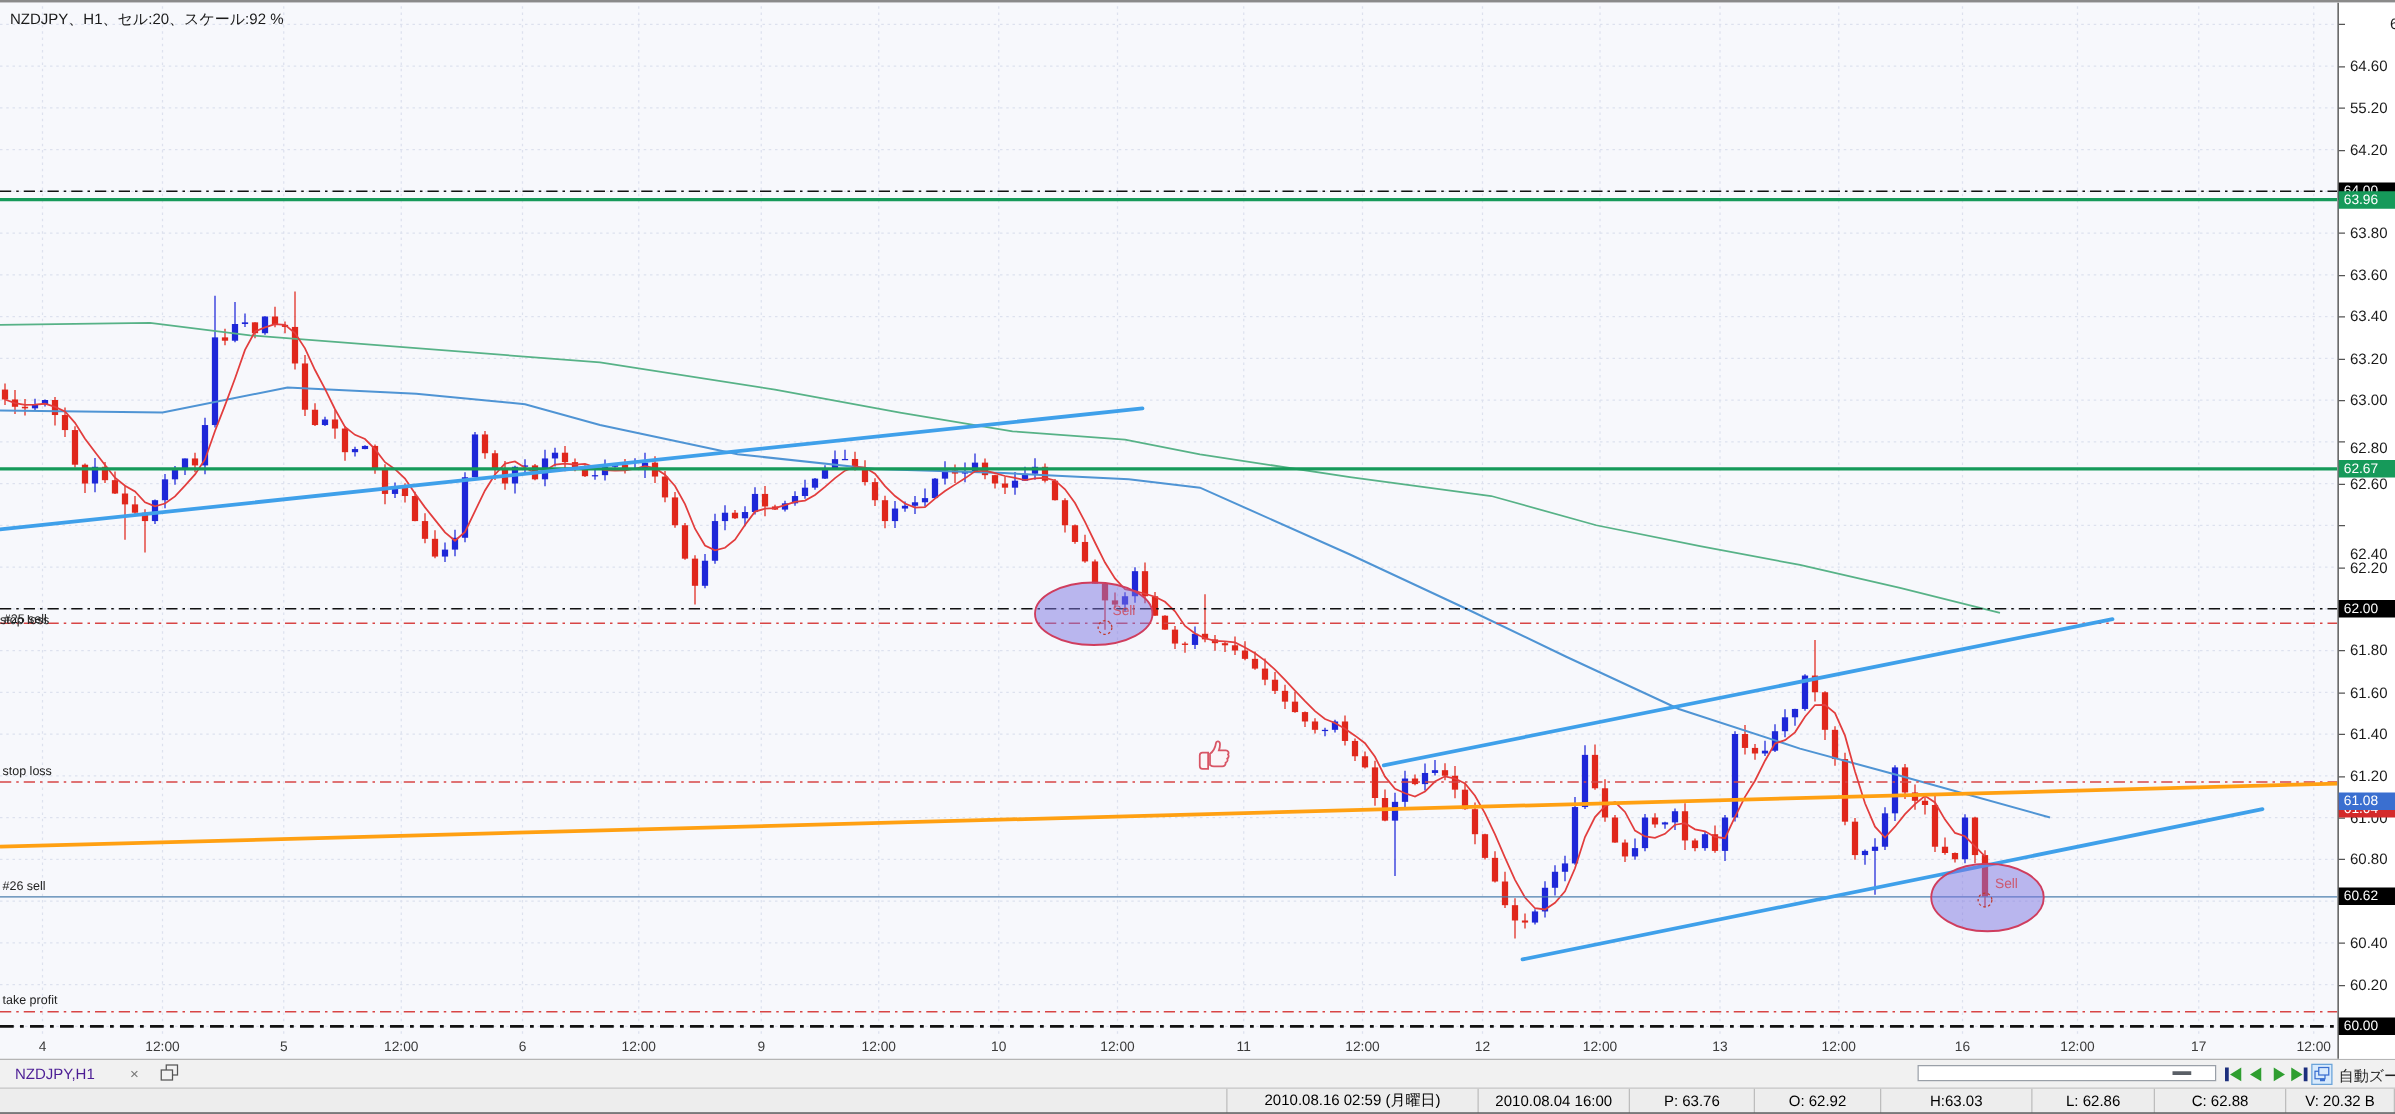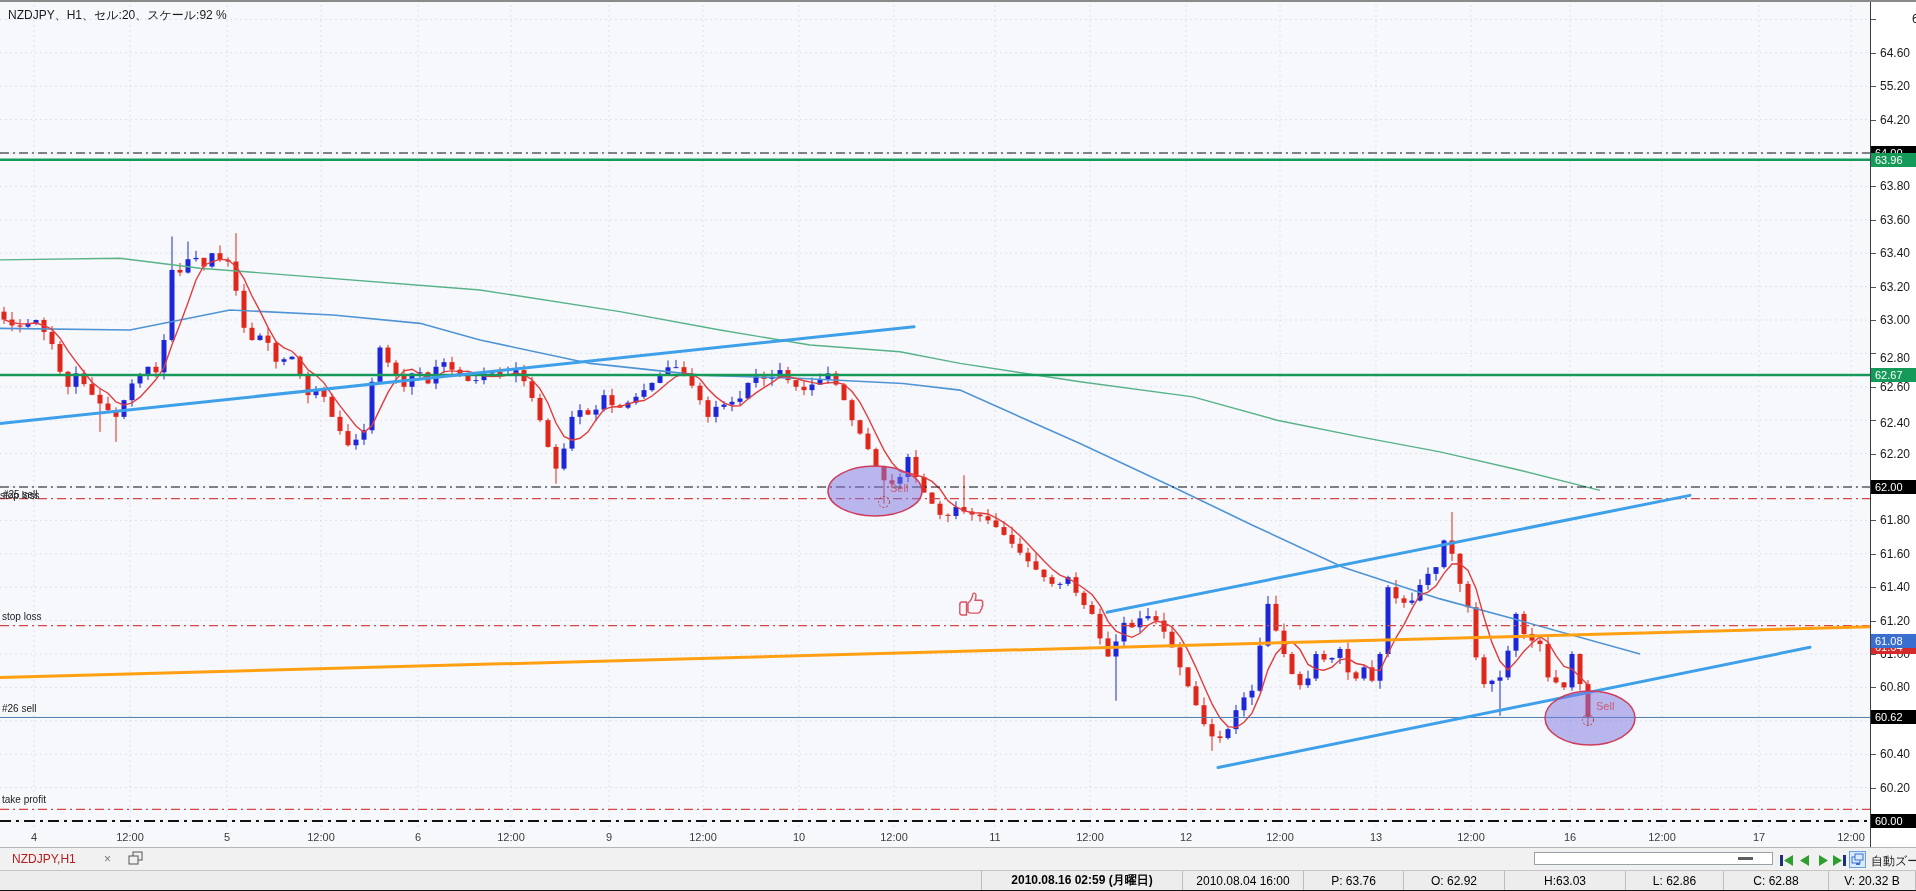--- a/index.html
+++ b/index.html
@@ -5,31 +5,31 @@
   html,body{margin:0;padding:0;background:#fff;}
   #app{position:relative;width:1916px;height:891px;overflow:hidden;
        font-family:"Liberation Sans","DejaVu Sans",sans-serif;background:#f7f8fc;border-top:2px solid #8a8a8a;box-sizing:border-box;}
   #chart-wrap{position:absolute;left:0;top:0;width:1870px;height:845px;}
   #chart-title{position:absolute;left:8px;top:5px;font-size:12px;color:#1a1a1a;z-index:5;}
   #price-axis{position:absolute;left:1870px;top:0;width:46px;height:845px;background:#ffffff;border-left:1px solid #3c3c3c;z-index:4;}
   .tick-dash{position:absolute;left:0;width:5px;height:1px;background:#555;}
   .tick-label{position:absolute;left:9px;font-size:12px;color:#1a1a1a;}
   .px-label{position:absolute;left:0;width:44px;height:14px;font-size:11px;color:#fff;line-height:14px;padding-left:4px;}
   #tab-row{position:absolute;left:0;top:845px;width:1916px;height:23px;background:#f1f1f1;border-top:1px solid #b5b5b5;box-sizing:border-box;}
-  #tab{position:absolute;left:12px;top:4px;font-size:12px;color:#b91c1c;}
+  #tab{position:absolute;left:12px;top:4px;font-size:12px;color:#4c1d95;}
   #tab-close{position:absolute;left:104px;top:4px;font-size:12px;color:#777;cursor:pointer;}
   #restore-icon{position:absolute;left:128px;top:3px;}
   #hscroll{position:absolute;left:1534px;top:4px;width:239px;height:13px;background:#fff;border:1px solid #9aa0a8;box-sizing:border-box;}
   #hscroll-thumb{position:absolute;left:203px;top:4px;width:15px;height:3px;background:#5a5f66;}
   .navbtn{position:absolute;top:5px;width:16px;height:13px;cursor:pointer;}
   #autozoom-btn{position:absolute;left:1849px;top:3px;width:17px;height:17px;background:#d8eafc;border:1px solid #6ba3d8;box-sizing:border-box;cursor:pointer;}
   #autozoom-label{position:absolute;left:1871px;top:5px;width:45px;overflow:hidden;white-space:nowrap;font-size:12px;color:#222;}
   #status-bar{position:absolute;left:0;top:868px;width:1916px;height:20px;background:#ededed;border-top:1px solid #c5c5c5;display:flex;box-sizing:border-box;}
   .sb-cell{height:100%;border-right:1px solid #bdbdbd;font-size:12px;color:#000;display:flex;align-items:center;justify-content:center;box-sizing:border-box;white-space:nowrap;overflow:hidden;}
-  .sb-bold{font-weight:bold;}
+  .sb-bold{font-weight:normal;}
   #bottom-strip{position:absolute;left:0;top:888px;width:1916px;height:3px;background:#141414;}
   svg text{font-family:"Liberation Sans","DejaVu Sans",sans-serif;}
 </style>
 </head>
 <body>
 
 <div id="app">
   <div id="chart-wrap">
     <svg id="plot" width="1870" height="845">
         <rect x="0" y="0" width="1870" height="845" fill="#f7f8fc"></rect>
@@ -555,21 +555,21 @@
       <div class="tick-label" style="top: 611.6px; text-align: right;">61.20</div>
       <div class="tick-dash" style="top: 585.2px;"></div>
       <div class="tick-label" style="top: 578.2px;">61.40</div>
       <div class="tick-dash" style="top: 551.8px;"></div>
       <div class="tick-label" style="top: 544.8px;">61.60</div>
       <div class="tick-dash" style="top: 518.4px;"></div>
       <div class="tick-label" style="top: 511.4px;">61.80</div>
       <div class="tick-dash" style="top: 451.6px;"></div>
       <div class="tick-label" style="top: 444.6px;">62.20</div>
       <div class="tick-dash" style="top: 418.2px;"></div>
-      <div class="tick-label" style="top: 414px; text-align: right;">62.40</div>
+      <div class="tick-label" style="top: 434px; text-align: right;">62.40</div>
       <div class="tick-dash" style="top: 384.8px;"></div>
       <div class="tick-label" style="top: 377.8px;">62.60</div>
       <div class="tick-dash" style="top: 351.4px;"></div>
       <div class="tick-label" style="top: 349px;">62.80</div>
       <div class="tick-dash" style="top: 318px;"></div>
       <div class="tick-label" style="top: 311px;">63.00</div>
       <div class="tick-dash" style="top: 284.6px;"></div>
       <div class="tick-label" style="top: 277.6px;">63.20</div>
       <div class="tick-dash" style="top: 251.2px;"></div>
       <div class="tick-label" style="top: 244.2px;">63.40</div>

